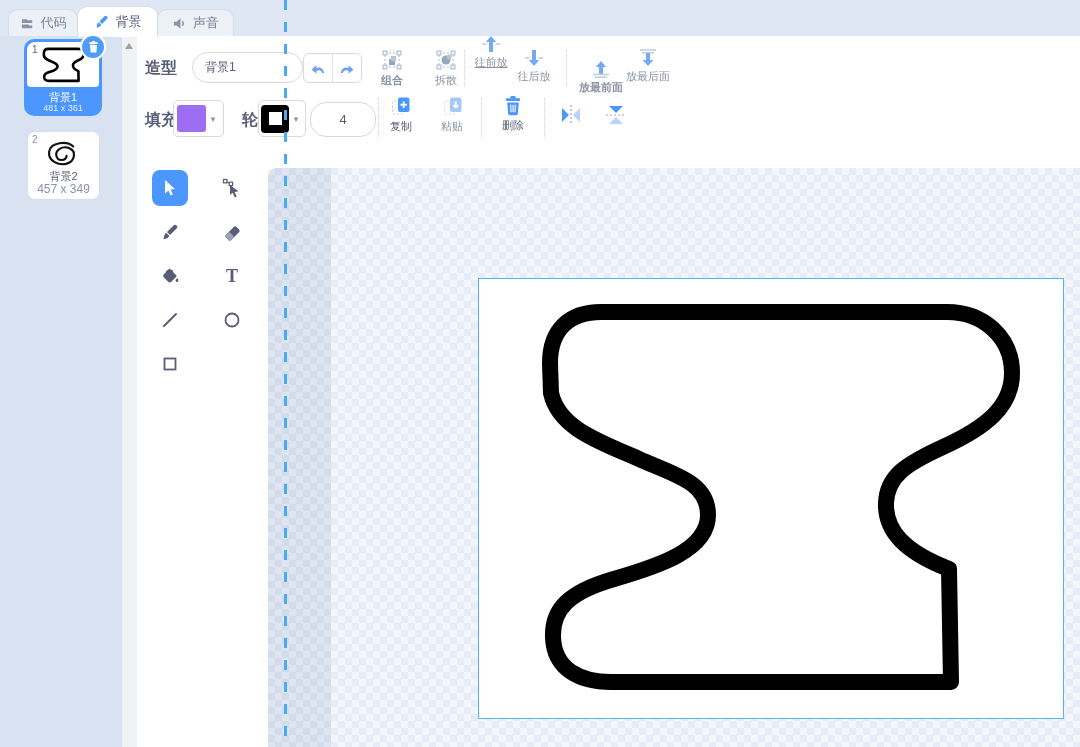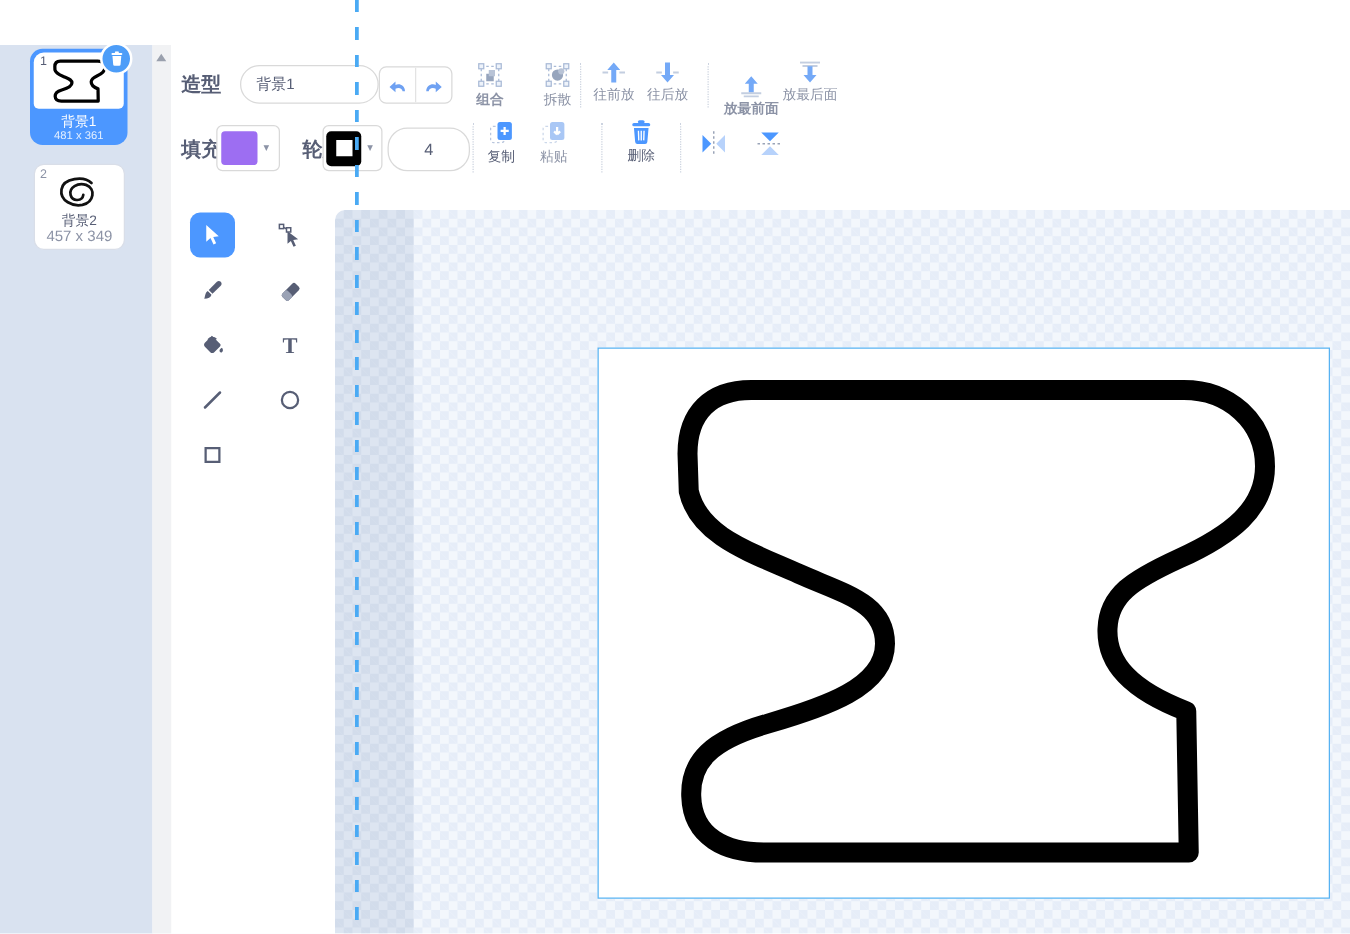--- a/index.html
+++ b/index.html
@@ -63,20 +63,43 @@
   .stage{position:absolute;left:210px;top:110px;width:584px;height:439px;background:#fff;
        border:1.5px solid #57b2f2;box-sizing:content-box;}
   .divider-dash{left:284px;top:0;width:3px;height:747px;z-index:40;
        background:repeating-linear-gradient(180deg,#4aaaf4 0 10px,transparent 10px 22px);}
 </style>
 </head>
 <body>
 
 <div id="app">
 
+  <div class="abs tabbar">
+    <div class="tab" style="left:8px;width:68px;">
+      <svg width="15" height="15" viewBox="0 0 16 16">
+        <path d="M2 3.5h5l1 1h5v3H2z" fill="#8c93a6"></path>
+          <path d="M2 9h7l1 1h3v3H2z" fill="#8c93a6"></path>
+      </svg>
+      <span>代码</span>
+    </div>
+    <div class="tab active" style="left:77px;width:79px;">
+      <svg width="16" height="16" viewBox="0 0 18 18">
+        <path d="M14.6 2.6c.9.9.9 2.2 0 3.1L9 11.3 6.1 8.4l5.6-5.8c.9-.9 2-.9 2.9 0z" fill="#4c97ff"></path>
+        <path d="M5.3 9.3l2.8 2.8c-.4 2-2.4 3-5.4 3 .9-2 .5-4.6 2.6-5.8z" fill="#4c97ff"></path>
+      </svg>
+      <span>背景</span>
+    </div>
+    <div class="tab" style="left:157px;width:75px;">
+      <svg width="15" height="15" viewBox="0 0 16 16">
+        <path d="M2 6h3l4-3.5v11L5 10H2z" fill="#8c93a6"></path>
+        <path d="M11 5.5a4 4 0 0 1 0 5" stroke="#8c93a6" stroke-width="1.5" fill="none"></path>
+      </svg>
+      <span>声音</span>
+    </div>
+  </div>
 
   <div class="abs sidebar"></div>
 
   <div class="abs card1">
     <div class="card1-thumb">
       <span class="card-num">1</span>
       <svg width="58" height="38" viewBox="0 0 584 439">
         <path fill="#fff" stroke="#000" stroke-width="30" stroke-linejoin="round" stroke-linecap="round" d="M122 33 L468 33 C504 33 533 58 533 94 C533 128 506 149 464 168 C427 185 408 197 407 224 C406 252 426 273 470 290 L472 403 L132 403 C102 403 75 391 74 358 C73 330 90 313 135 300 C180 287 229 271 229 236 C229 203 196 196 160 180 C122 163 80 150 72 114 L71 84 C71 51 90 33 122 33 Z"></path>
       </svg>
     </div>
@@ -143,21 +166,21 @@
       <rect x="2" y="16" width="4" height="4" fill="#eef3fa" stroke="#a9bad6"></rect>
       <rect x="16" y="16" width="4" height="4" fill="#eef3fa" stroke="#a9bad6"></rect>
       <circle cx="11" cy="11" r="4.5" fill="#97a5bd"></circle>
       <circle cx="14" cy="8" r="2.5" fill="#b8c3d6"></circle>
     </svg>
     <span>拆散</span>
   </div>
 
   <div class="v-dot" style="left:464px;top:50px;height:36px;"></div>
 
-  <div class="icon-btn" style="left:469px;top:49px;width:44px;">
+  <div class="icon-btn" style="left:469px;top:35px;width:44px;text-decoration:underline;">
     <svg width="20" height="18" viewBox="0 0 20 18">
       <g stroke="#c3cee0" stroke-width="1.6">
           <line x1="1" y1="9" x2="5.5" y2="9"></line>
           <line x1="14.5" y1="9" x2="19" y2="9"></line>
         </g>
       <path d="M10 1l5.2 6h-3.2v10H8V7H4.8z" fill="#74a9f7"></path>
     </svg>
     <span>往前放</span>
   </div>
 
@@ -219,21 +242,21 @@
       <rect x="1.5" y="5" width="11" height="13" rx="2" fill="none" stroke="#b9c6dd" stroke-dasharray="2 2"></rect>
       <rect x="7" y="1.5" width="11.5" height="14.5" rx="2" fill="#4c97ff"></rect>
       <g stroke="#fff" stroke-width="1.8">
           <line x1="12.7" y1="5.5" x2="12.7" y2="12"></line>
           <line x1="9.5" y1="8.7" x2="16" y2="8.7"></line>
         </g>
     </svg>
     <span class="lbl-dark">复制</span>
   </div>
 
-  <div class="icon-btn" style="left:423px;top:96px;width:40px;">
+  <div class="icon-btn" style="left:423px;top:96px;width:40px;align-items:flex-end;">
     <svg width="20" height="21" viewBox="0 0 20 21">
       <rect x="1.5" y="5" width="11" height="13" rx="2" fill="none" stroke="#ccd8ea" stroke-dasharray="2 2"></rect>
       <rect x="7" y="1.5" width="11.5" height="14.5" rx="2" fill="#a9c7f5"></rect>
       <path d="M12.7 5.5v6m0 0l-2.4-2.4m2.4 2.4l2.4-2.4" stroke="#fff" stroke-width="1.8" fill="none"></path>
     </svg>
     <span>粘贴</span>
   </div>
 
   <div class="v-dot" style="left:481px;top:98px;height:40px;"></div>
 

